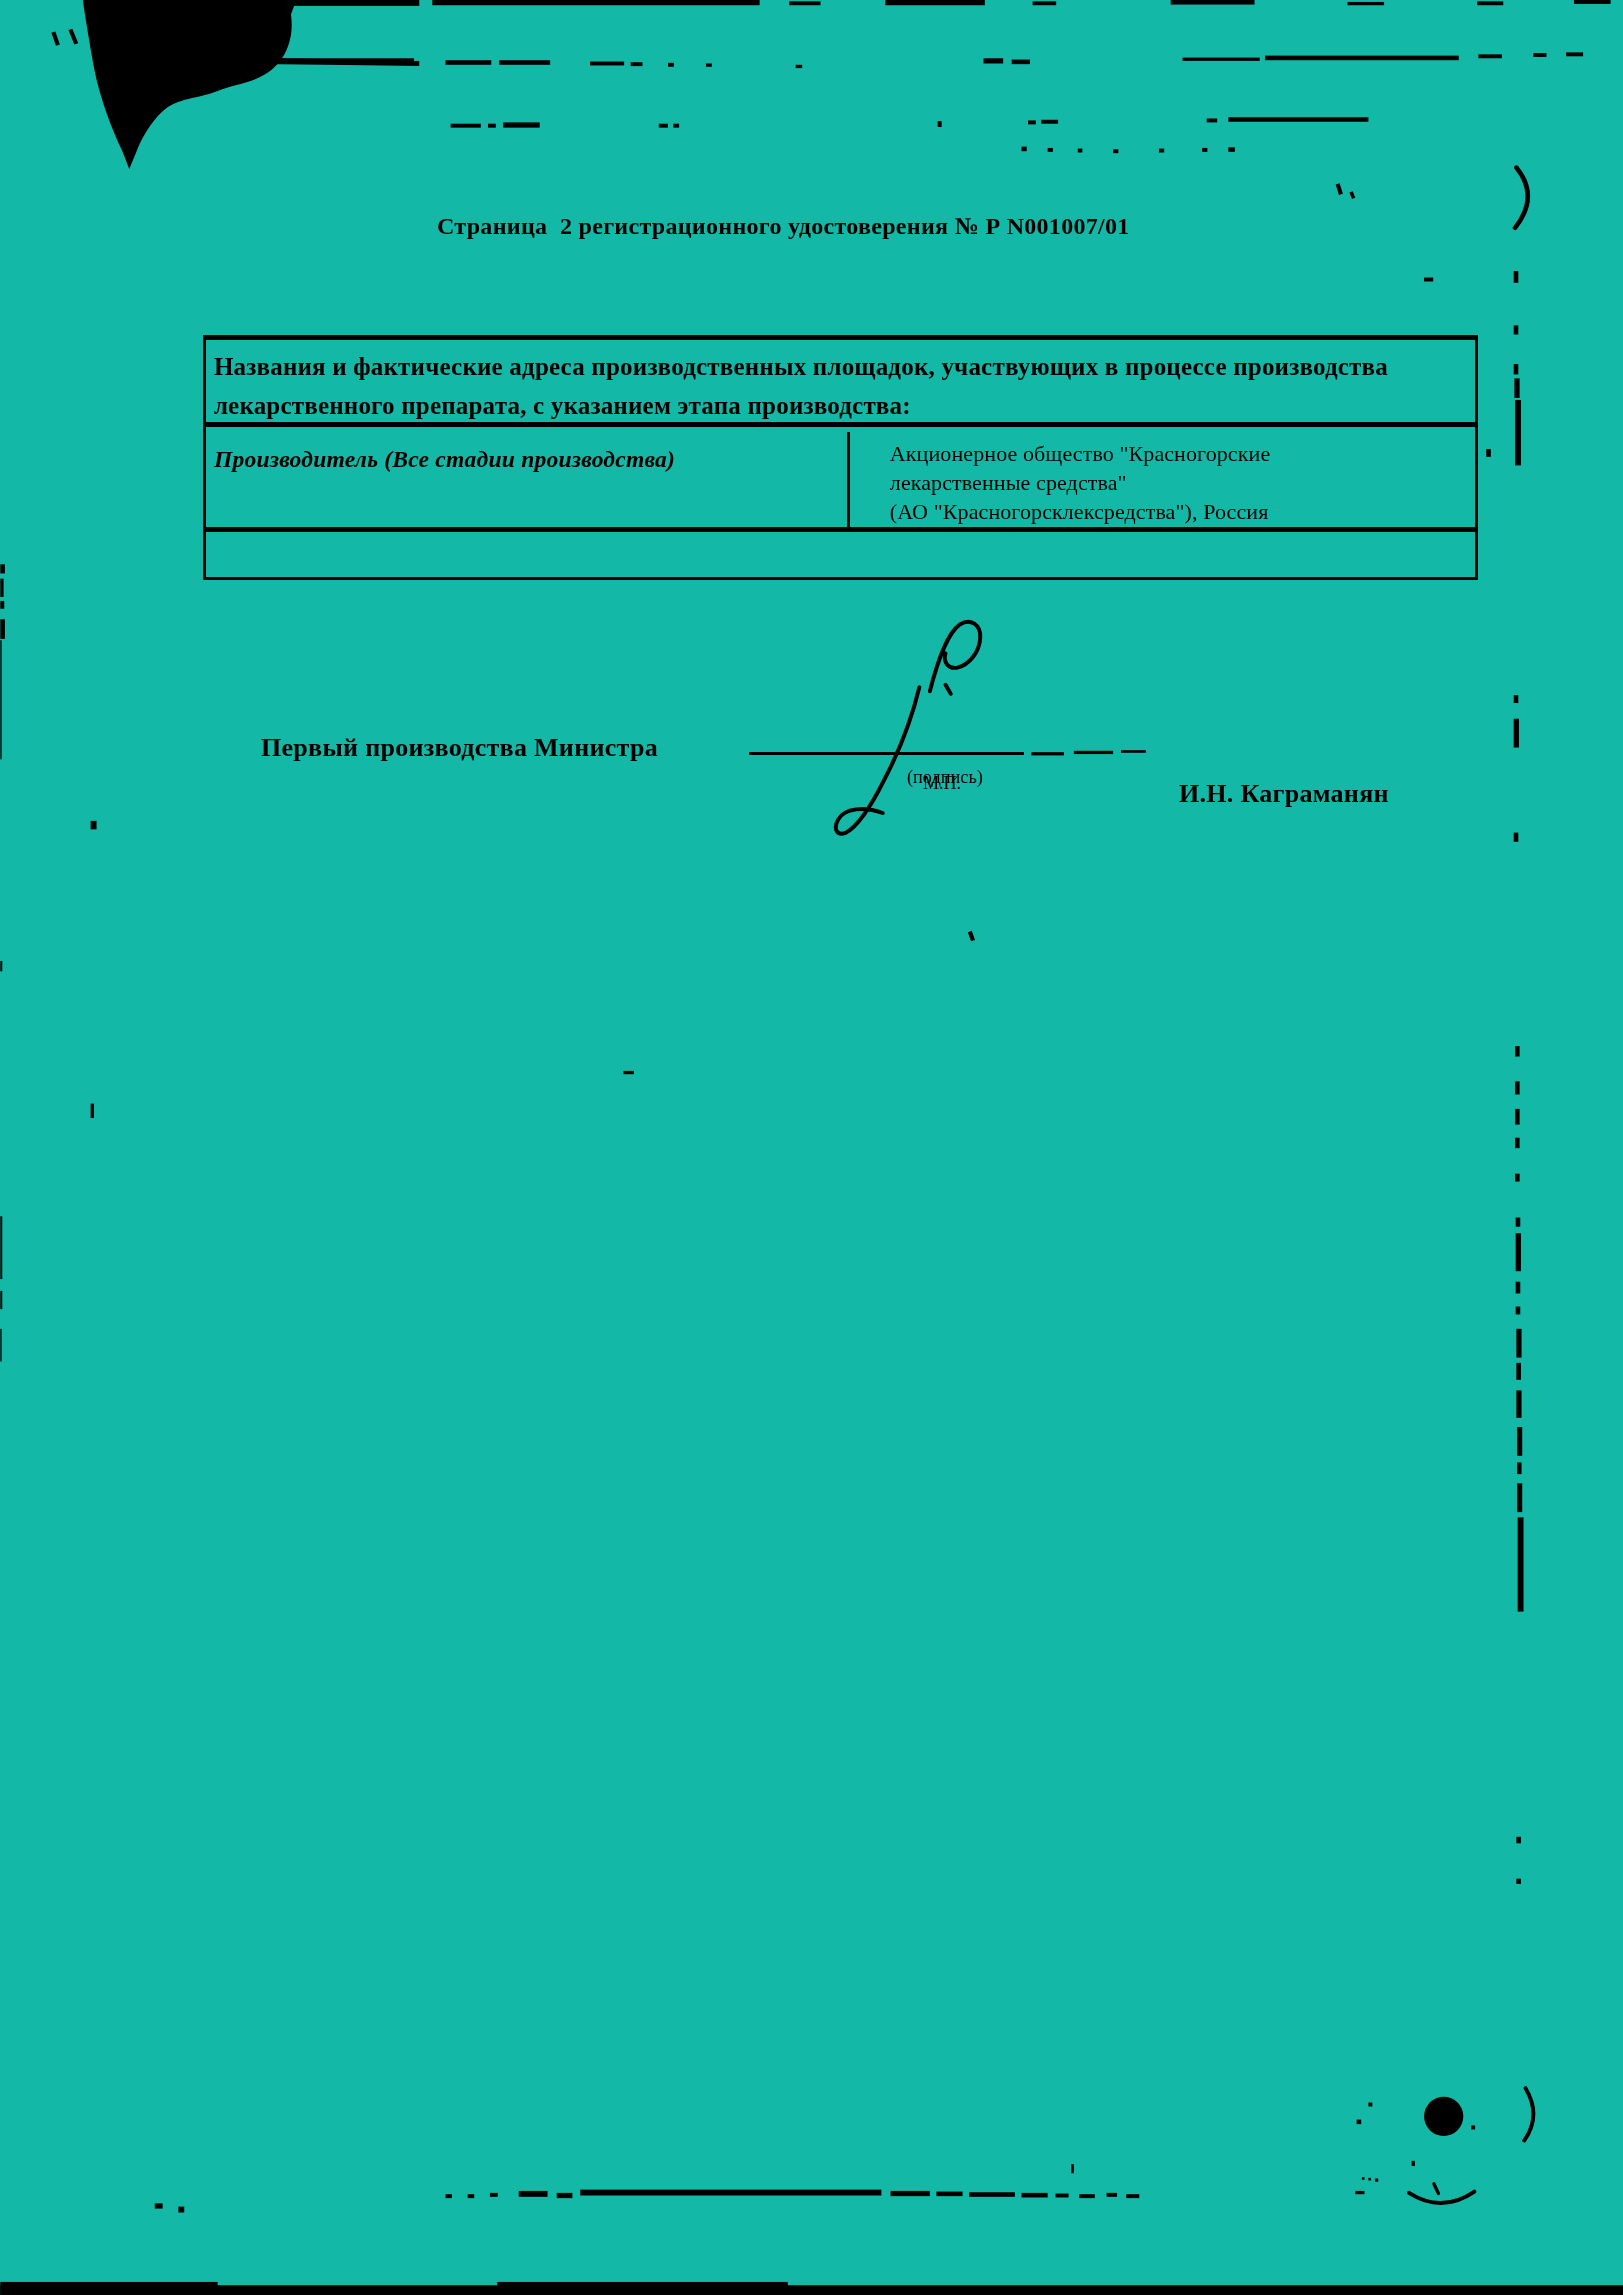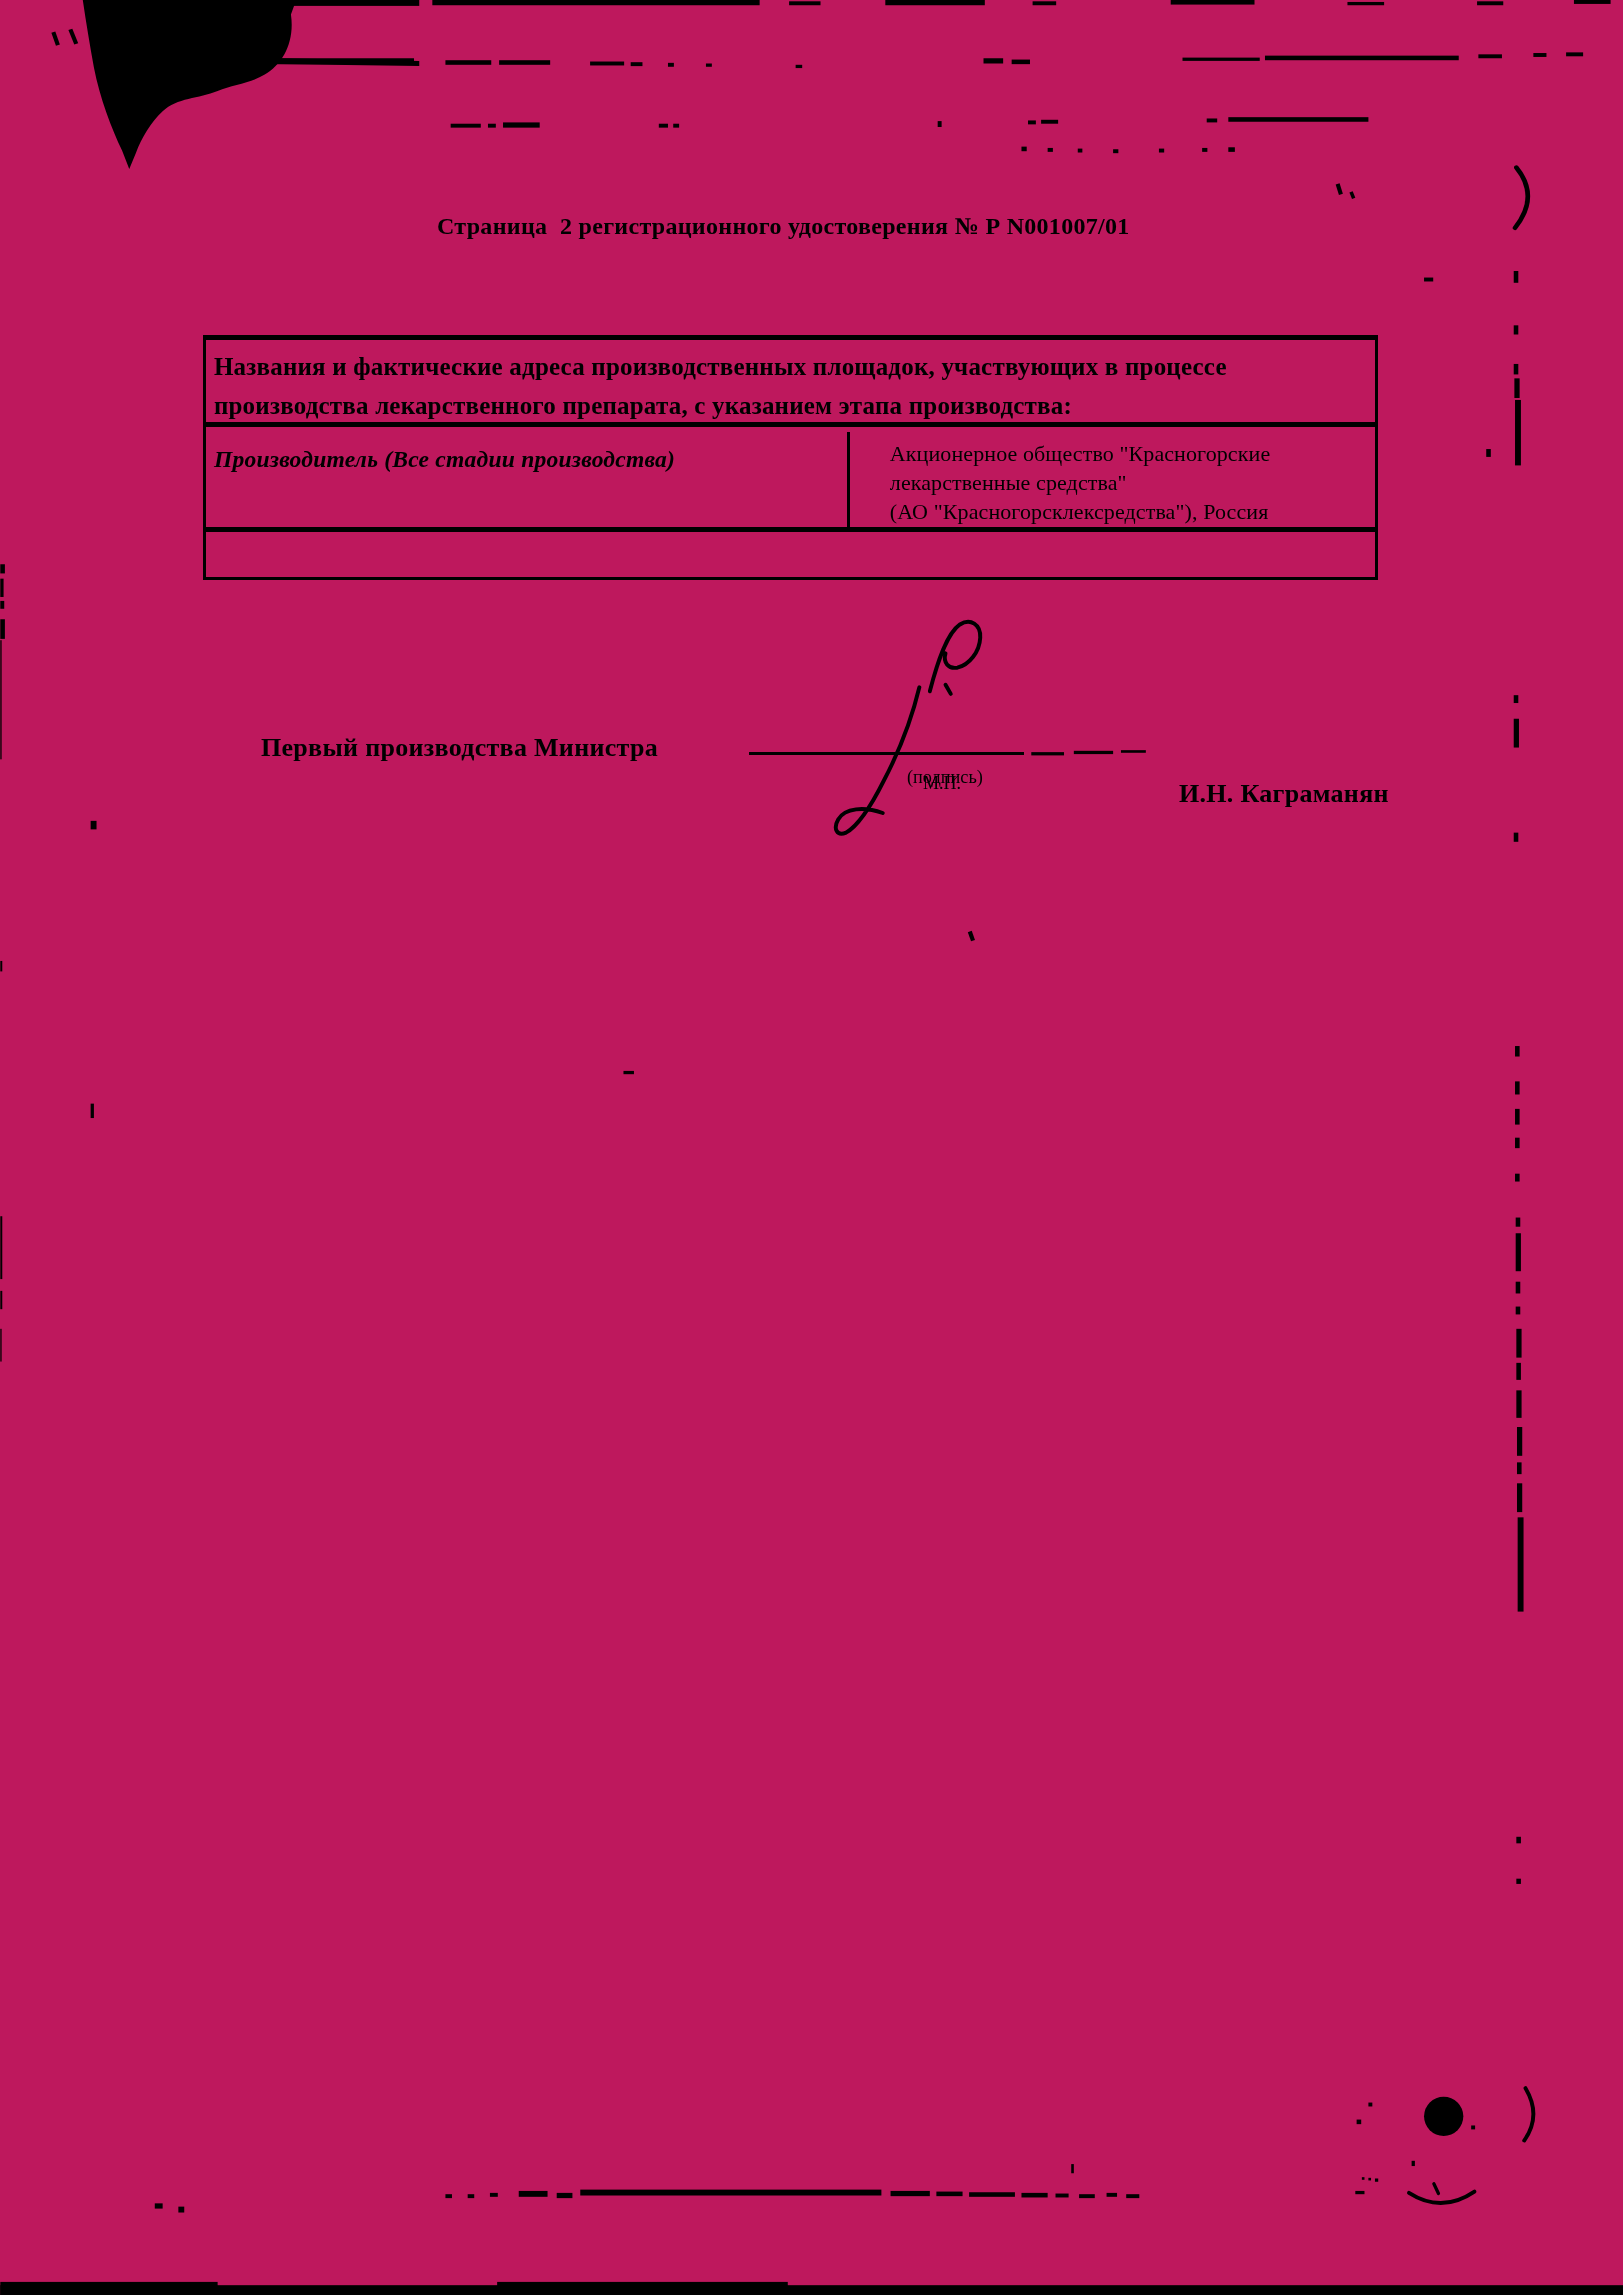--- a/index.html
+++ b/index.html
@@ -1,32 +1,32 @@
 <!DOCTYPE html>
 <html style="font-size:10.5px"><head>
 <meta charset="utf-8">
 <style>
   html,body{margin:0;padding:0;background:#777;}
   .page{
     position:relative;
     width:1624px;height:2295px;
-    background:#be185d;
+    background:#14b8a6;
     font-family:"Liberation Serif","DejaVu Serif",serif;
     color:#000;
     overflow:hidden;
   }
   .abs{position:absolute;}
   .header-line{
     left:437px;top:213px;
     font-size:24px;font-weight:600;letter-spacing:0.3px;
     white-space:pre;
   }
   
   .reg-table{
-    left:203px;top:335px;width:1175px;height:245px;
+    left:203px;top:335px;width:1275px;height:245px;
     border:3.9px solid #000;border-top-width:5.9px;
     box-sizing:border-box;
   }
   .t-header{
     position:absolute;left:0;top:0;right:0;height:87px;
     border-bottom:5.2px solid #000;box-sizing:border-box;
     font-size:25px;font-weight:700;line-height:39px;
     padding:6.5px 15.7px 0 7.9px;letter-spacing:0.2px;
   }
   .t-row{

